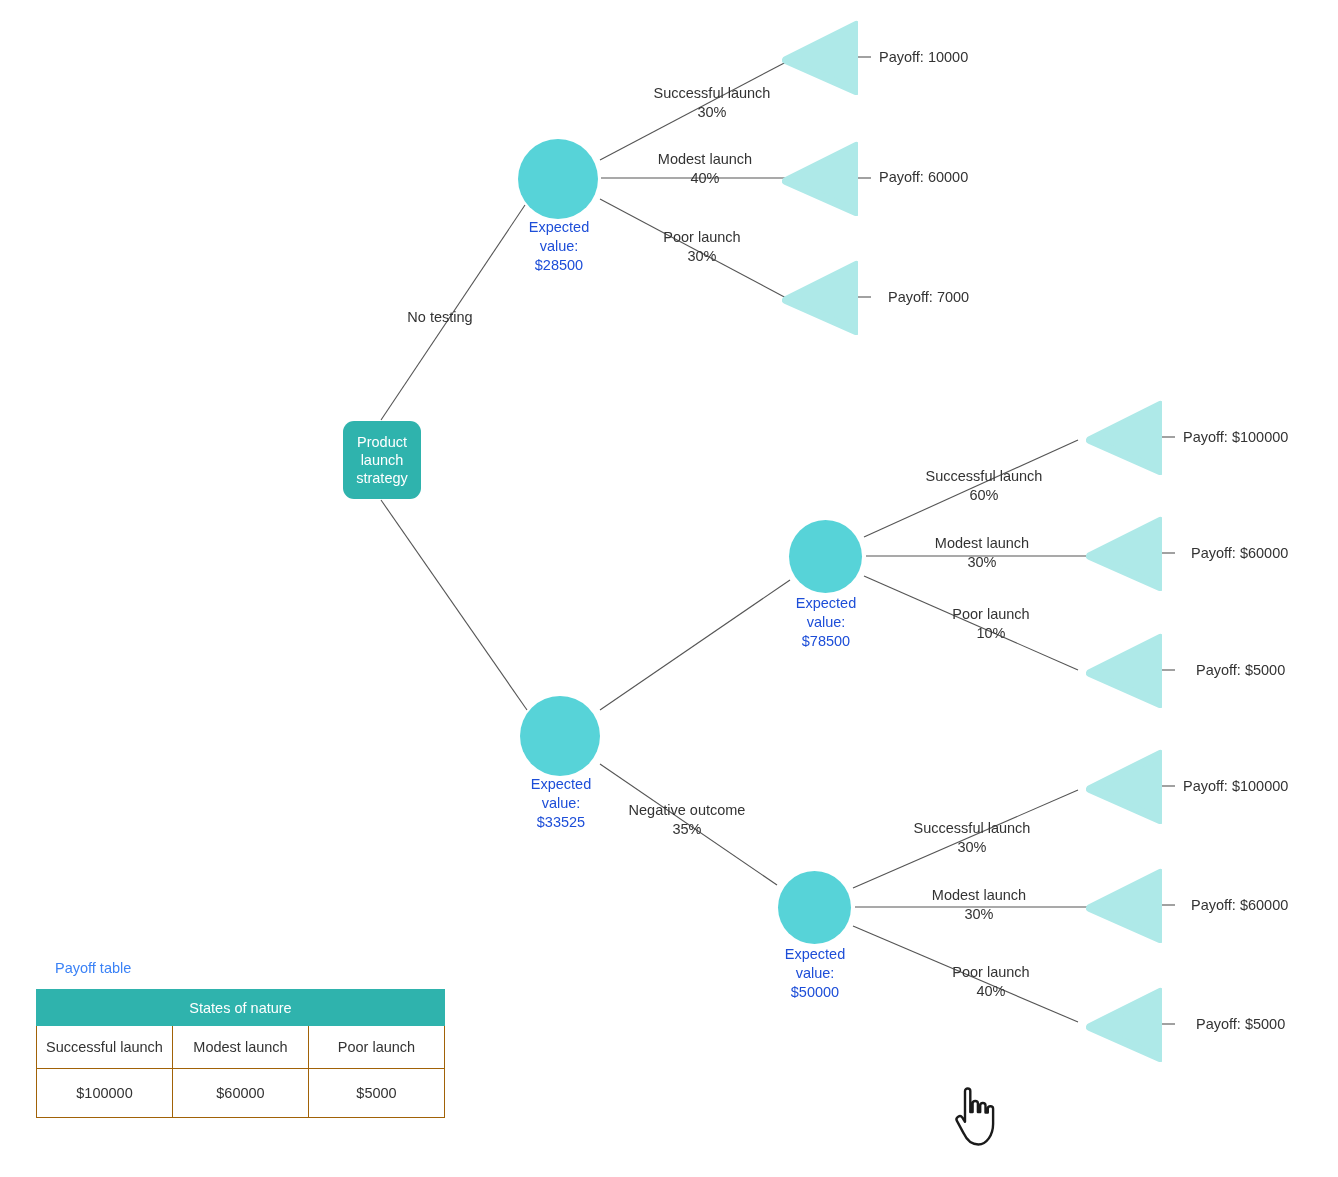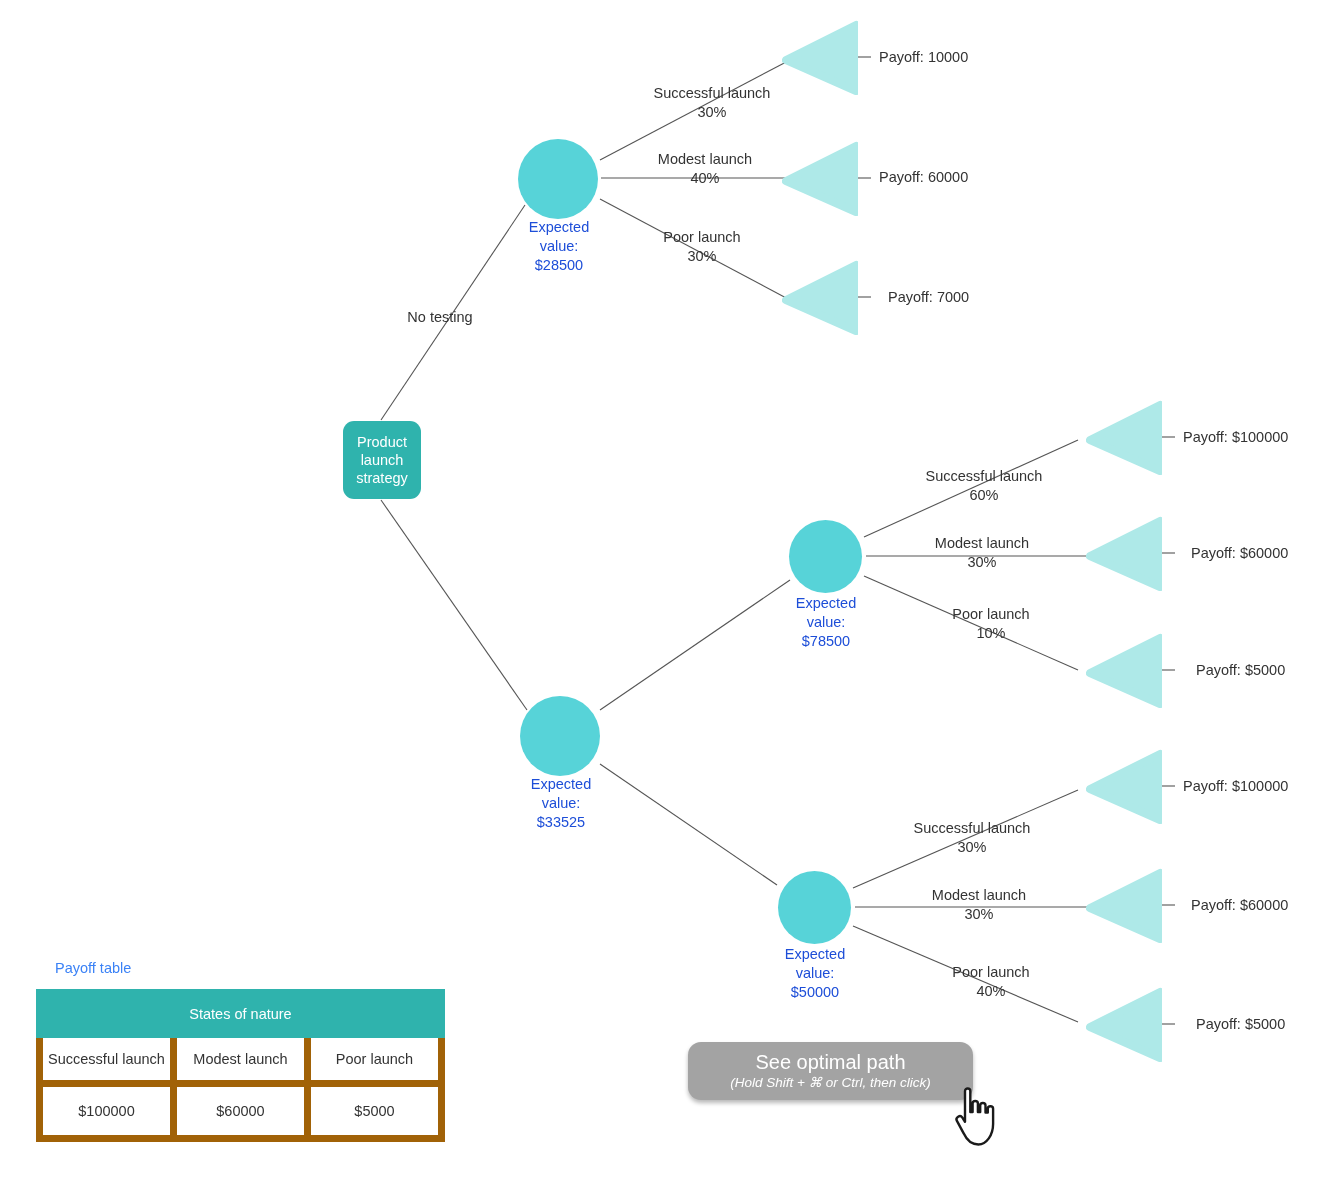--- a/index.html
+++ b/index.html
@@ -98,21 +98,21 @@
     margin: 0 0 13px 19px;
   }
   table.payoff-table {
     border-collapse: collapse;
     table-layout: fixed;
     width: 409px;
     background: #ffffff;
   }
   table.payoff-table th,
   table.payoff-table td {
-    border: 7px solid #a16207;
+    border: 1px solid #a16207;
     text-align: center;
     font-weight: normal;
     font-size: 14.5px;
     color: #333333;
   }
   table.payoff-table th.states-header {
     background: #2fb3ad;
     color: #ffffff;
     height: 33px;
     border-color: #2fb3ad;
@@ -223,20 +223,22 @@
 
   <div class="chance-node" style="left:778px; top:871px; width:73px; height:73px;"></div>
   <div class="node-caption" style="left:745px; top:945px; width:140px;">Expected
 value:
 $50000</div>
 
   <div class="edge-label" style="left:360px; top:308px; width:160px;">No testing</div>
 
 
 
+  <div class="edge-label" style="left:594px; top:801px; width:186px;">Negative outcome
+35%</div>
 
   <div class="edge-label" style="left:629px; top:84px; width:166px;">Successful launch
 30%</div>
   <div class="edge-label" style="left:622px; top:150px; width:166px;">Modest launch
 40%</div>
   <div class="edge-label" style="left:619px; top:228px; width:166px;">Poor launch
 30%</div>
 
   <div class="edge-label" style="left:901px; top:467px; width:166px;">Successful launch
 60%</div>
@@ -326,24 +328,20 @@
       </tr>
       <tr>
         <td class="value-cell">$100000</td>
         <td class="value-cell">$60000</td>
         <td class="value-cell">$5000</td>
       </tr>
     </tbody>
       </table>
   </div>
 
-  <div id="optimal-path-button">
-    <span class="btn-main">See optimal path</span>
-    <span class="btn-sub">(Hold Shift + ⌘ or Ctrl, then click)</span>
-  </div>
 
   <div id="hand-cursor">
     <svg width="58" height="62" viewBox="0 0 58 62" xmlns="http://www.w3.org/2000/svg">
       <path d="M12 5
                C12 1.6 17.3 1.6 17.3 5
                L17.3 26
                L19.6 26
                L19.6 17.5
                C19.6 14.1 24.9 14.1 24.9 17.5
                L24.9 26

